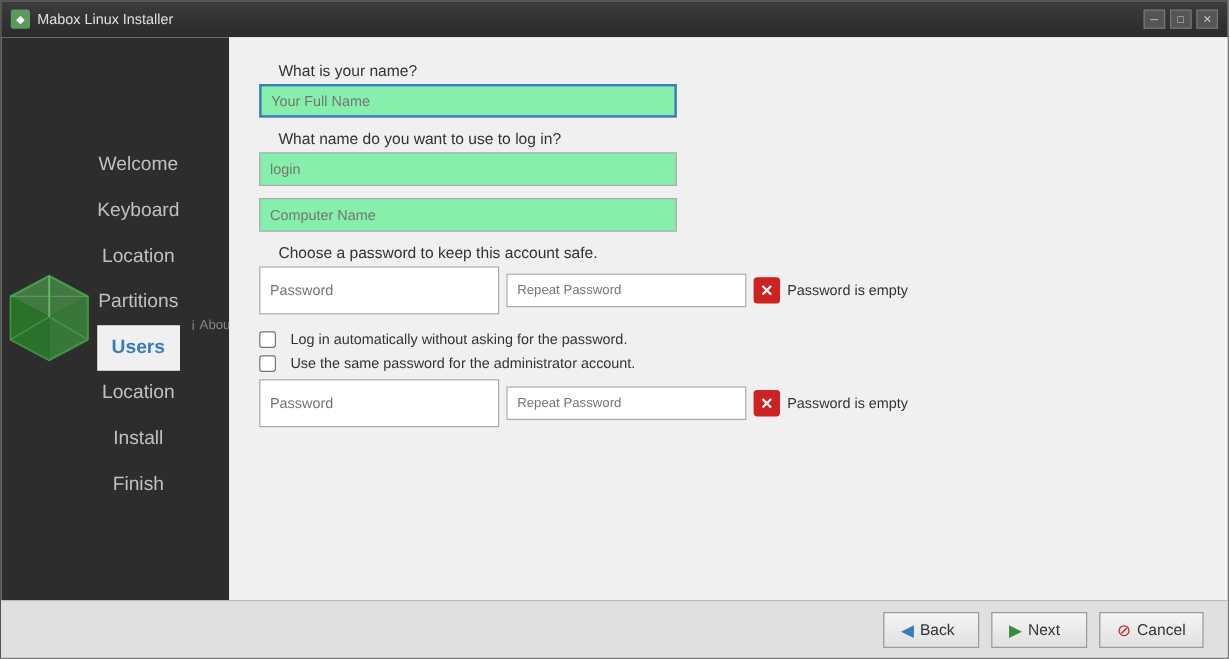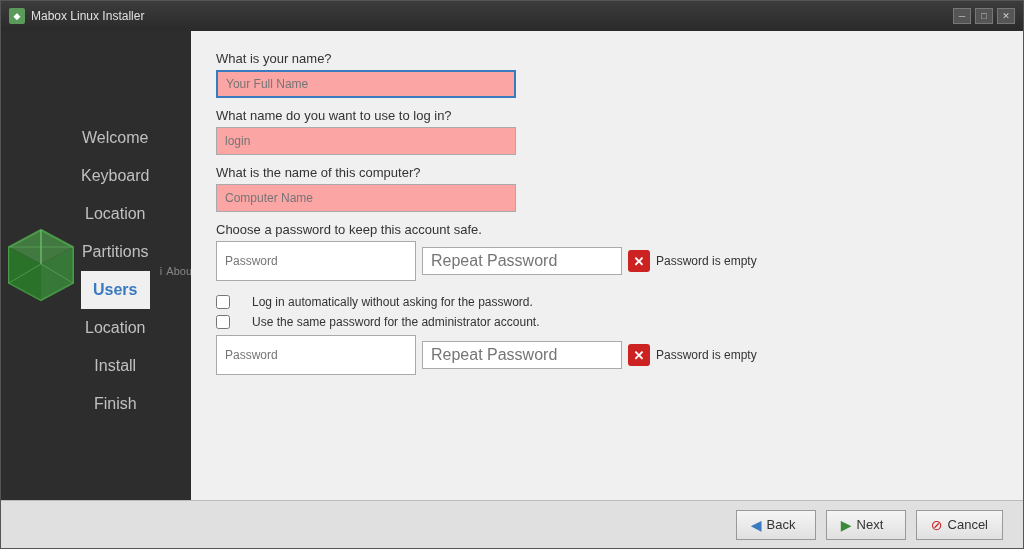--- a/index.html
+++ b/index.html
@@ -124,27 +124,28 @@
       flex-direction: column;
     }
     .form-section {
       margin-bottom: 10px;
     }
     .form-label {
       font-size: 13px;
       color: #333;
       margin-bottom: 4px;
       display: block;
+      margin-left: 16px;
     }
     .form-input {
-      width: 300px;
+      width: 348px;
       height: 28px;
       padding: 0 8px;
       border: 1px solid #aaa;
-      background: #fca5a5;
+      background: #86efac;
       font-size: 12px;
       color: #666;
       outline: none;
     }
     .form-input.highlighted {
       border: 2px solid #3a7abf;
     }
     .password-row {
       display: flex;
       align-items: center;
@@ -159,21 +160,21 @@
       background: #fff;
       font-size: 12px;
       color: #999;
     }
     .repeat-input {
       width: 200px;
       height: 28px;
       padding: 0 8px;
       border: 1px solid #aaa;
       background: #fff;
-      font-size: 16px;
+      font-size: 11px;
       color: #999;
     }
     .error-icon {
       width: 22px;
       height: 22px;
       background: #cc2222;
       color: white;
       display: flex;
       align-items: center;
       justify-content: center;
@@ -182,21 +183,21 @@
       border-radius: 3px;
       flex-shrink: 0;
     }
     .error-text {
       color: #333;
       font-size: 12px;
     }
     .checkbox-row {
       display: flex;
       align-items: center;
-      gap: 22px;
+      gap: 12px;
       margin-bottom: 6px;
     }
     .checkbox-row input[type="checkbox"] {
       width: 14px;
       height: 14px;
     }
     .checkbox-label {
       font-size: 12px;
       color: #333;
     }
@@ -306,21 +307,20 @@
         <label class="form-label">What is your name?</label>
         <input class="form-input highlighted" type="text" placeholder="Your Full Name" style="">
       </div>
 
       <div class="form-section">
         <label class="form-label">What name do you want to use to log in?</label>
         <input class="form-input" type="text" placeholder="login" style="">
       </div>
 
       <div class="form-section">
-        <label class="form-label">What is the name of this computer?</label>
         <input class="form-input" type="text" placeholder="Computer Name" style="">
       </div>
 
       <div class="form-section">
         <label class="form-label">Choose a password to keep this account safe.</label>
         <div class="password-row">
           <input class="password-input" type="password" placeholder="Password" style="">
           <input class="repeat-input" type="password" placeholder="Repeat Password" style="">
           <div class="error-icon">✕</div>
           <span class="error-text">Password is empty</span>

